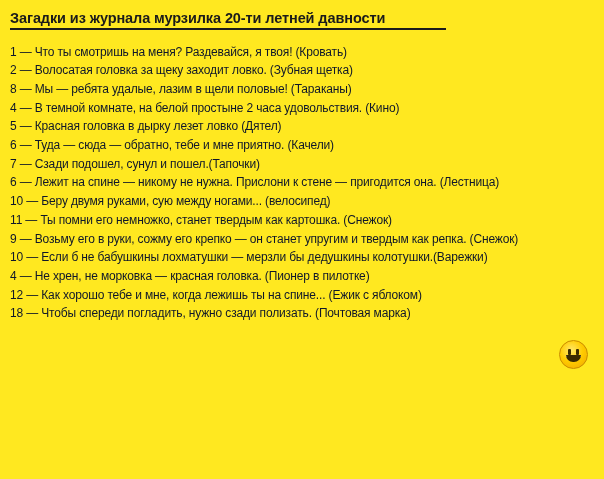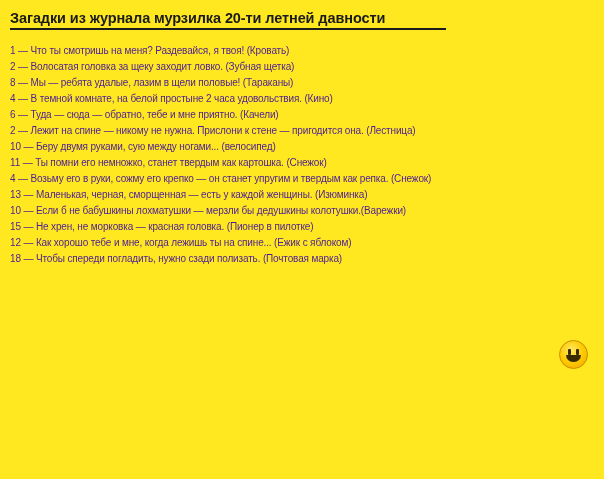--- a/index.html
+++ b/index.html
@@ -33,22 +33,22 @@
     width: 436px;
     height: 2px;
     background: #1b1b1b;
     margin: 1px 0 0 2px;
   }
   .riddles {
     margin-top: 14px;
     padding-left: 2px;
   }
   .riddle {
-    font-size: 10px;
-    color: #4c1d95;
+    font-size: 12px;
+    color: #0f172a;
     line-height: 1.35;
     margin-bottom: 2.5px;
     letter-spacing: -0.15px;
     max-width: 580px;
   }
   .riddle.wide {
     max-width: 520px;
   }
   .smiley {
     position: absolute;
@@ -95,28 +95,29 @@
 <div class="page">
 
   <div class="title">Загадки из журнала мурзилка 20-ти летней давности</div>
   <div class="title-underline"></div>
 
   <div class="riddles">
     <div class="riddle">1 — Что ты смотришь на меня? Раздевайся, я твоя! (Кровать)</div>
     <div class="riddle">2 — Волосатая головка за щеку заходит ловко. (Зубная щетка)</div>
     <div class="riddle">8 — Мы — ребята удалые, лазим в щели половые! (Тараканы)</div>
     <div class="riddle">4 — В темной комнате, на белой простыне 2 часа удовольствия. (Кино)</div>
+    <div class="riddle">5 — Красная головка в дырку лезет ловко (Дятел)</div>
     <div class="riddle">6 — Туда — сюда — обратно, тебе и мне приятно. (Качели)</div>
-    <div class="riddle wide">2 — Лежит на спине — никому не нужна. Прислони к стене — пригодится она. (Лестница)</div>
+    <div class="riddle">7 — Сзади подошел, сунул и пошел.(Тапочки)</div>
+    <div class="riddle wide">6 — Лежит на спине — никому не нужна. Прислони к стене — пригодится она. (Лестница)</div>
     <div class="riddle">10 — Беру двумя руками, сую между ногами... (велосипед)</div>
     <div class="riddle">11 — Ты помни его немножко, станет твердым как картошка. (Снежок)</div>
-    <div class="riddle wide">4 — Возьму его в руки, сожму его крепко — он станет упругим и твердым как репка. (Снежок)</div>
-    <div class="riddle wide">13 — Маленькая, черная, сморщенная — есть у каждой женщины. (Изюминка)</div>
+    <div class="riddle wide">9 — Возьму его в руки, сожму его крепко — он станет упругим и твердым как репка. (Снежок)</div>
     <div class="riddle wide">10 — Если б не бабушкины лохматушки — мерзли бы дедушкины колотушки.(Варежки)</div>
-    <div class="riddle">15 — Не хрен, не морковка — красная головка. (Пионер в пилотке)</div>
+    <div class="riddle">4 — Не хрен, не морковка — красная головка. (Пионер в пилотке)</div>
     <div class="riddle">12 — Как хорошо тебе и мне, когда лежишь ты на спине... (Ежик с яблоком)</div>
     <div class="riddle">18 — Чтобы спереди погладить, нужно сзади полизать. (Почтовая марка)</div>
   </div>
 
   <div class="smiley">
     <span class="eye left"></span>
     <span class="eye right"></span>
     <span class="teeth"></span>
     <span class="mouth"></span>
   </div>

